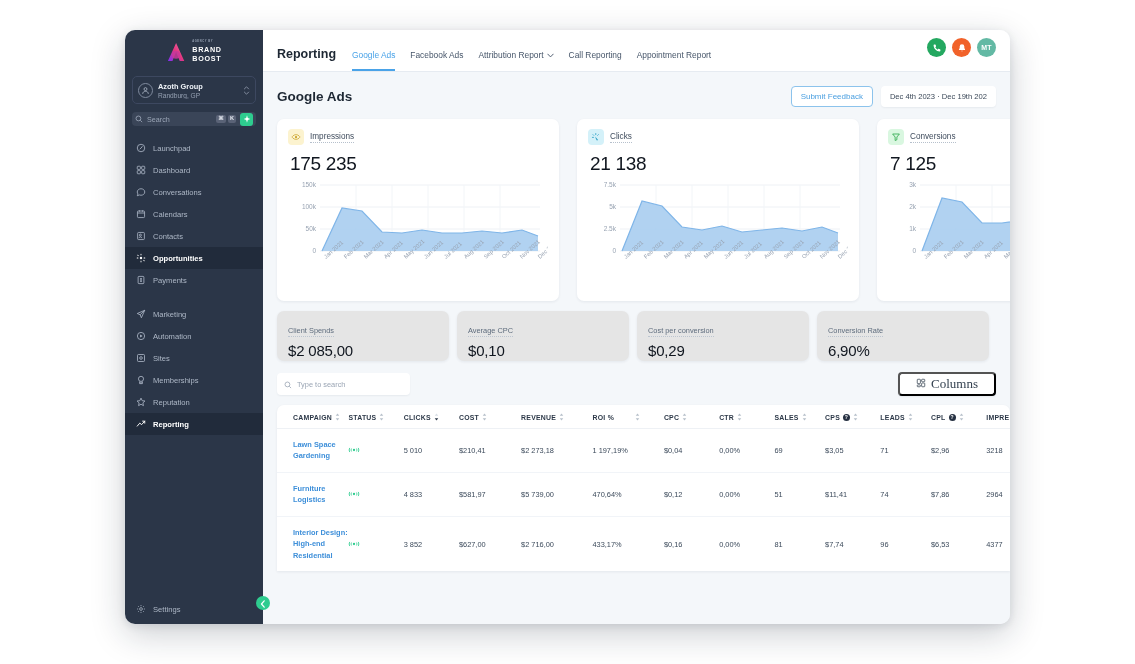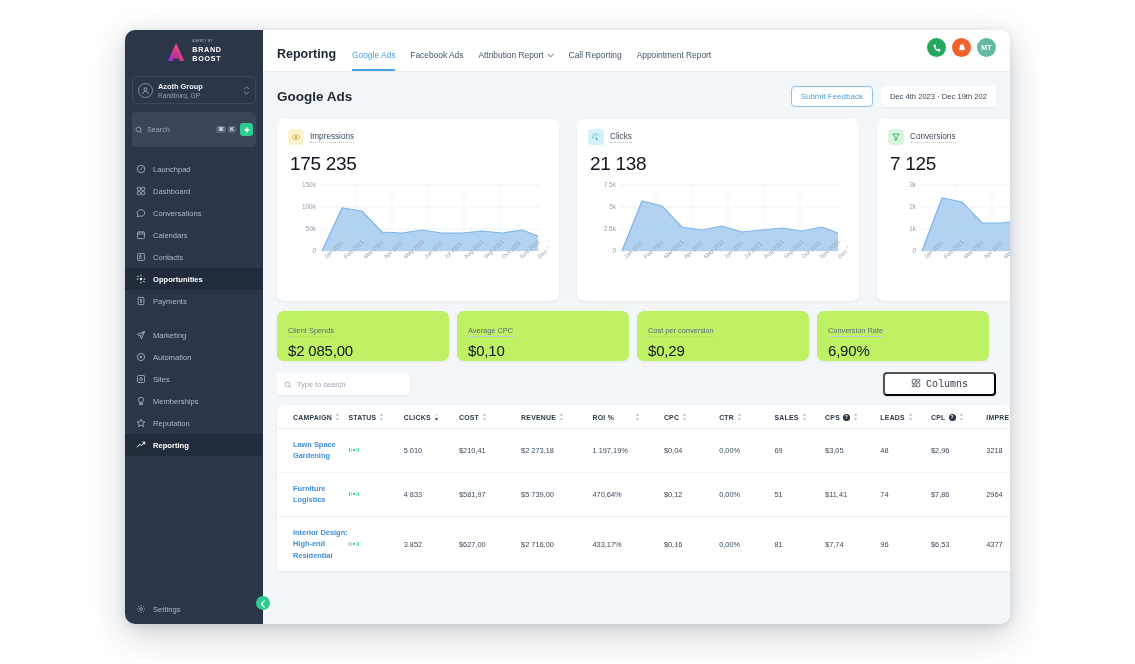--- a/index.html
+++ b/index.html
@@ -69,21 +69,21 @@
     white-space: nowrap; overflow: hidden; text-overflow: ellipsis;
   }
   .org-loc {
     font-size: 6.6px; color: #95a0b2; margin-top: 1px;
     white-space: nowrap; overflow: hidden; text-overflow: ellipsis;
   }
   .org-chevrons { display: flex; flex-direction: column; gap: 1px; color: #8e99ab; flex: 0 0 auto; }
 
   .search-row {
     margin: 8px 7px 0 7px;
-    height: 35px;
+    height: 14px;
     background: #3a4558;
     border-radius: 4px;
     display: flex; align-items: center;
     padding: 0 3px; gap: 4px;
   }
   .search-ico { flex: 0 0 auto; display: flex; }
   .search-ph {
     flex: 1 1 auto; font-size: 7.2px; color: #9aa5b6;
     white-space: nowrap; overflow: hidden;
   }
@@ -205,21 +205,21 @@
     font-size: 8.2px; color: #3e4b5c;
     border-bottom: 1px dotted #b6c0cc; padding-bottom: 1px;
   }
   .kpi-value { font-size: 19px; font-weight: 400; color: #10161f; margin: 8px 0 2px 2px; letter-spacing: -.3px; }
   .kpi-chart { flex: 1 1 auto; position: relative; }
   .kpi-chart svg { display: block; width: 100%; height: 100%; }
 
   
   .mini-row { display: flex; gap: 8px; padding: 10px 0 0 14px; }
   .mini-card {
-    background: #bef264; border-radius: 7px;
+    background: #e5e5e5; border-radius: 7px;
     width: 172px; flex: 0 0 172px; height: 50px;
     padding: 8px 11px;
     box-shadow: 0 1px 3px rgba(20,30,50,.07);
   }
   .mini-label {
     font-size: 7.4px; color: #5d6b7c;
     border-bottom: 1px dotted #bcc5d0;
     display: inline-block; padding-bottom: 1px;
   }
   .mini-value { font-size: 15px; color: #10161f; margin-top: 5px; letter-spacing: -.2px; }
@@ -234,23 +234,23 @@
     height: 22px; width: 133px;
     display: flex; align-items: center; gap: 5px;
     padding: 0 7px;
     box-shadow: 0 1px 2px rgba(20,30,50,.06);
   }
   .search-box .sb-ph { font-size: 7.4px; color: #9aa5b4; }
   .columns-btn {
     margin-left: auto;
     background: #ffffff; border-radius: 4px;
     height: 24px; display: flex; align-items: center; gap: 5px;
-    padding: 0 26px; font-size: 10px; color: #33404f;
+    padding: 0 16px; font-size: 13px; color: #33404f;
     box-shadow: 0 1px 2px rgba(20,30,50,.06); cursor: pointer;
-    font-family: Liberation Mono, monospace;
+    font-family: Liberation Serif, serif;
   }
 
   .table-card {
     margin: 9px 0 0 14px;
     background: #ffffff;
     border-radius: 7px 7px 0 0;
     width: 733px;
     box-shadow: 0 1px 3px rgba(20,30,50,.07);
     overflow: hidden;
   }
@@ -929,21 +929,21 @@
                   </span>
                 </td>
               <td>5 010</td>
               <td>$210,41</td>
               <td>$2 273,18</td>
               <td>1 197,19%</td>
               <td>$0,04</td>
               <td>0,00%</td>
               <td>69</td>
               <td>$3,05</td>
-              <td>48</td>
+              <td>71</td>
               <td>$2,96</td>
               <td>3218</td>
             </tr>
             <tr>
               <td style="padding-left:16px"><span class="camp-link">Furniture Logistics</span></td>
               <td>
                   <span class="status-ico">
                     <svg width="12" height="10" viewBox="0 0 18 12" fill="none" stroke="#2ecc8f" stroke-width="1.3" stroke-linecap="round">
                       <path d="M2.4 3.4c-.9 1.6-.9 3.6 0 5.2M5 4.4c-.5 1-.5 2.2 0 3.2M15.6 3.4c.9 1.6.9 3.6 0 5.2M13 4.4c.5 1 .5 2.2 0 3.2"></path>
                       <circle cx="9" cy="6" r="1.7" fill="#2ecc8f" stroke="none"></circle>

